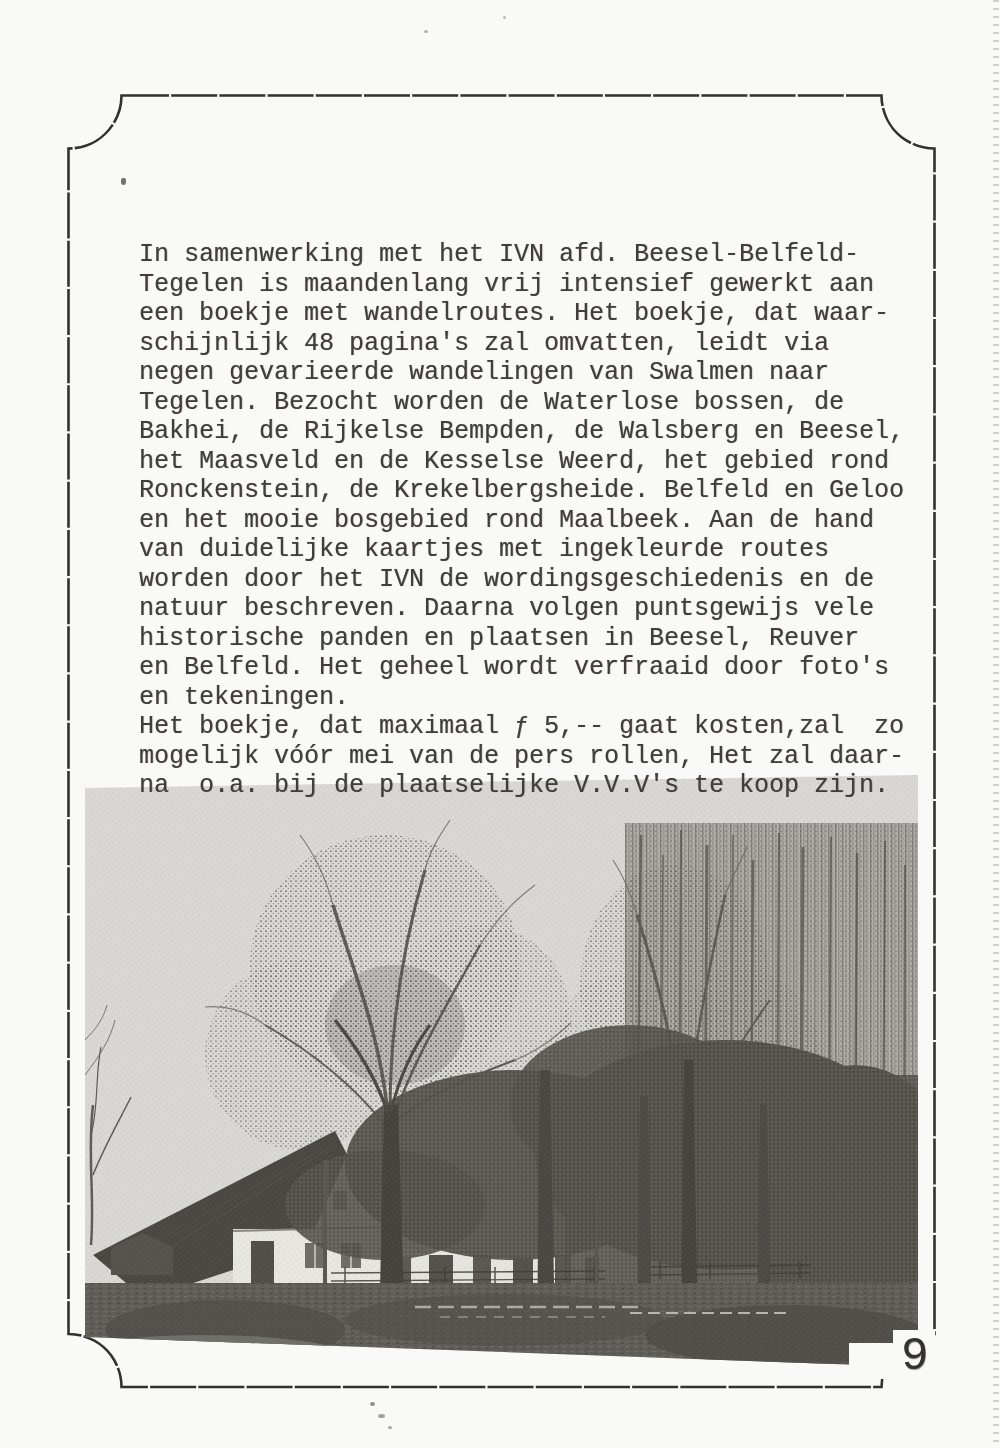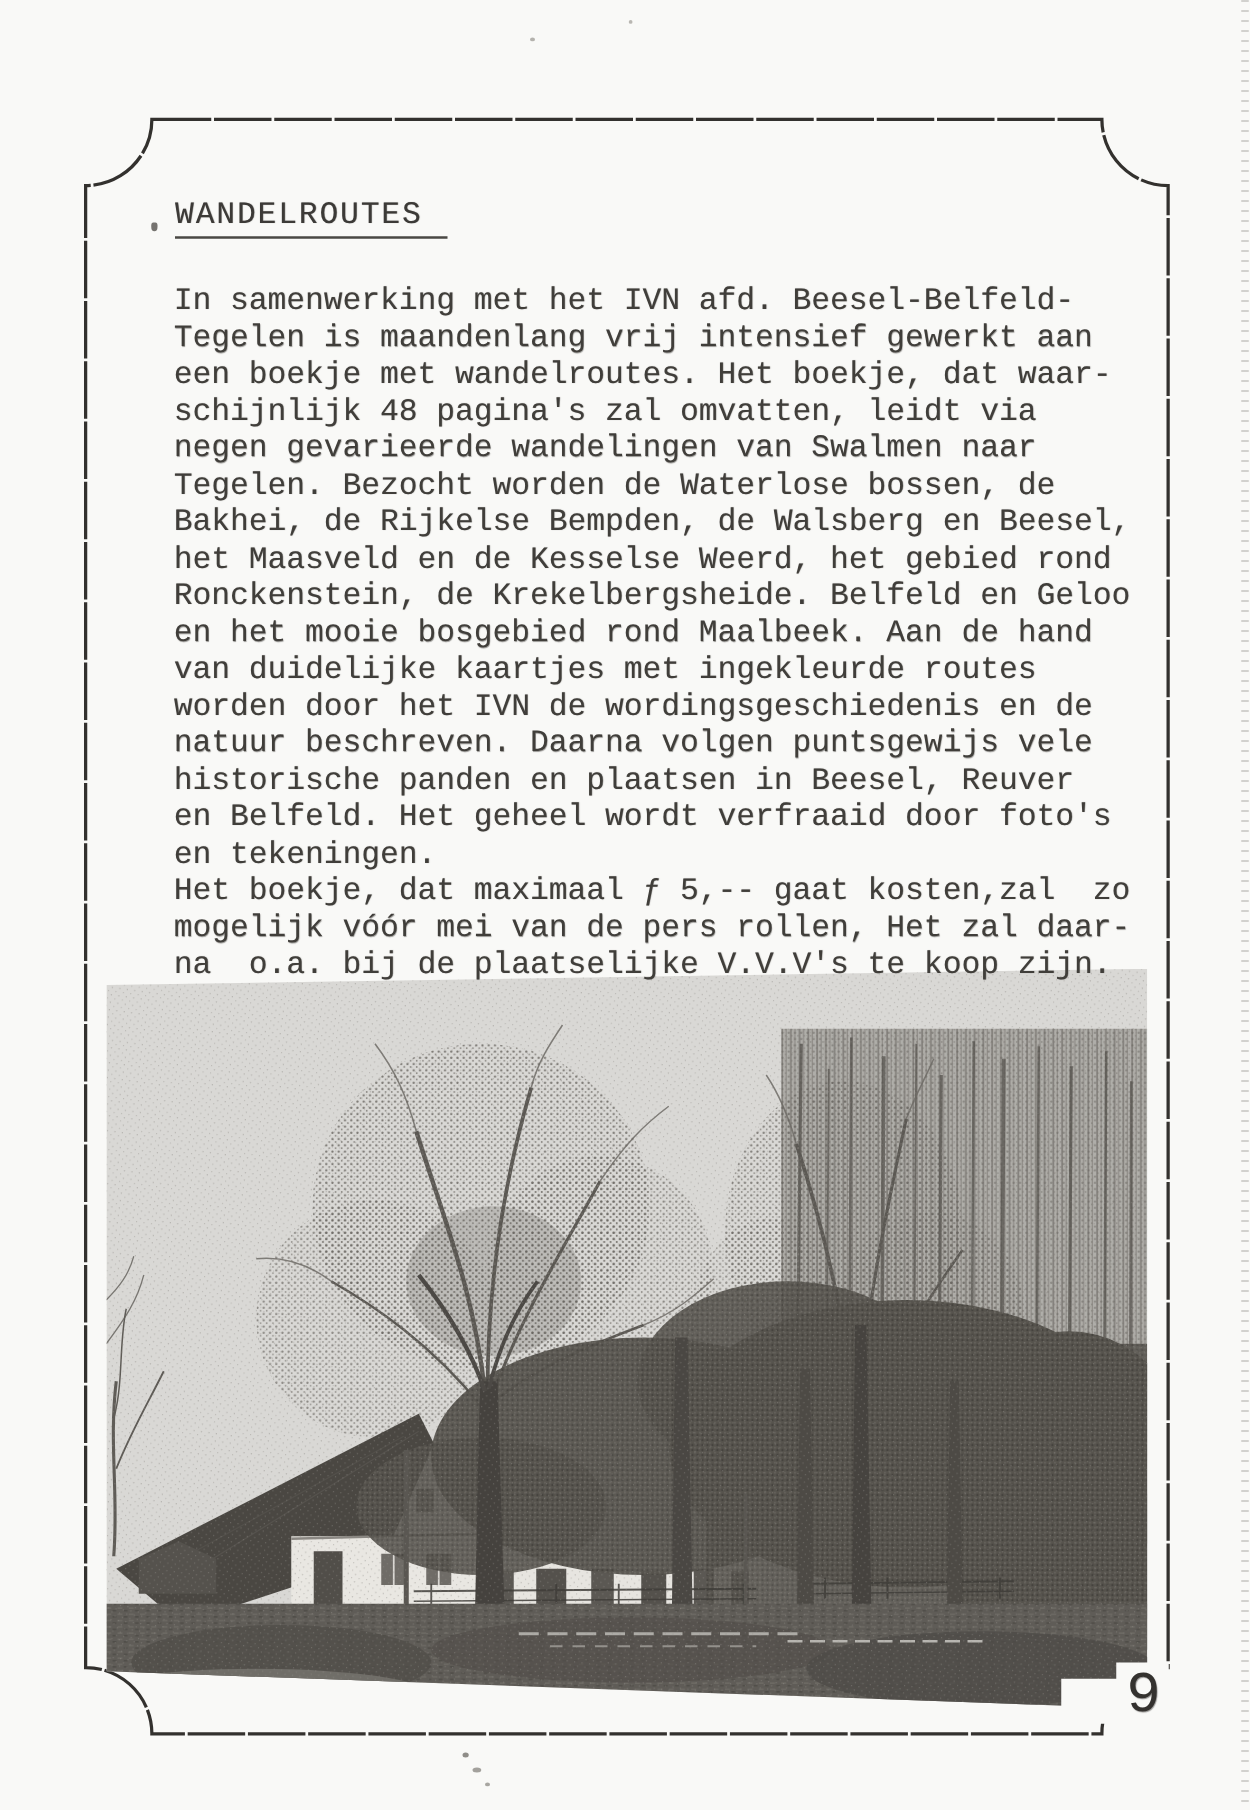--- a/index.html
+++ b/index.html
@@ -12,21 +12,21 @@
   }
   .frame-svg{position:absolute;left:0;top:0;z-index:1;}
   .page-title{
     position:absolute;left:140px;top:157px;z-index:5;
     font-size:25px;letter-spacing:1.5px;color:#3c3a37;
     border-bottom:2.6px solid #4a4844;
     padding:0 20px 3px 0;
     text-shadow:0.4px 0.4px 0.6px rgba(60,58,54,0.55);
   }
   .body-text{
-    position:absolute;left:139px;top:226px;z-index:5;
+    position:absolute;left:139px;top:240px;z-index:5;
     font-size:25px;line-height:29.5px;color:#403e3a;
     white-space:pre;letter-spacing:0px;
     text-shadow:0.4px 0.3px 0.7px rgba(64,62,58,0.5);
   }
   .photo{
     position:absolute;left:85px;top:775px;width:833px;height:592px;z-index:2;
     clip-path:polygon(0px 13px,833px 0px,833px 592px,0px 562px);
   }
   .notch{position:absolute;background:#f9f9f7;z-index:3;}
   .notch-a{left:893px;top:1330px;width:42px;height:50px;}
@@ -57,21 +57,20 @@
     <path d="M 123,95.5 H 881.5
              A 53 53 0 0 0 934.5,148.5
              V 1334
              A 53 53 0 0 0 881.5,1387
              H 121.5
              A 53 53 0 0 0 68.5,1334
              V 148.5
              A 53 53 0 0 0 121.5,95.5 Z" fill="none" stroke="#33312e" stroke-width="2.6" stroke-dasharray="46 2.2"></path>
   </svg>
 
-  <div class="page-title">WANDELROUTES</div>
 
   <div class="body-text">In samenwerking met het IVN afd. Beesel-Belfeld-
 Tegelen is maandenlang vrij intensief gewerkt aan
 een boekje met wandelroutes. Het boekje, dat waar-
 schijnlijk 48 pagina's zal omvatten, leidt via
 negen gevarieerde wandelingen van Swalmen naar
 Tegelen. Bezocht worden de Waterlose bossen, de
 Bakhei, de Rijkelse Bempden, de Walsberg en Beesel,
 het Maasveld en de Kesselse Weerd, het gebied rond
 Ronckenstein, de Krekelbergsheide. Belfeld en Geloo

